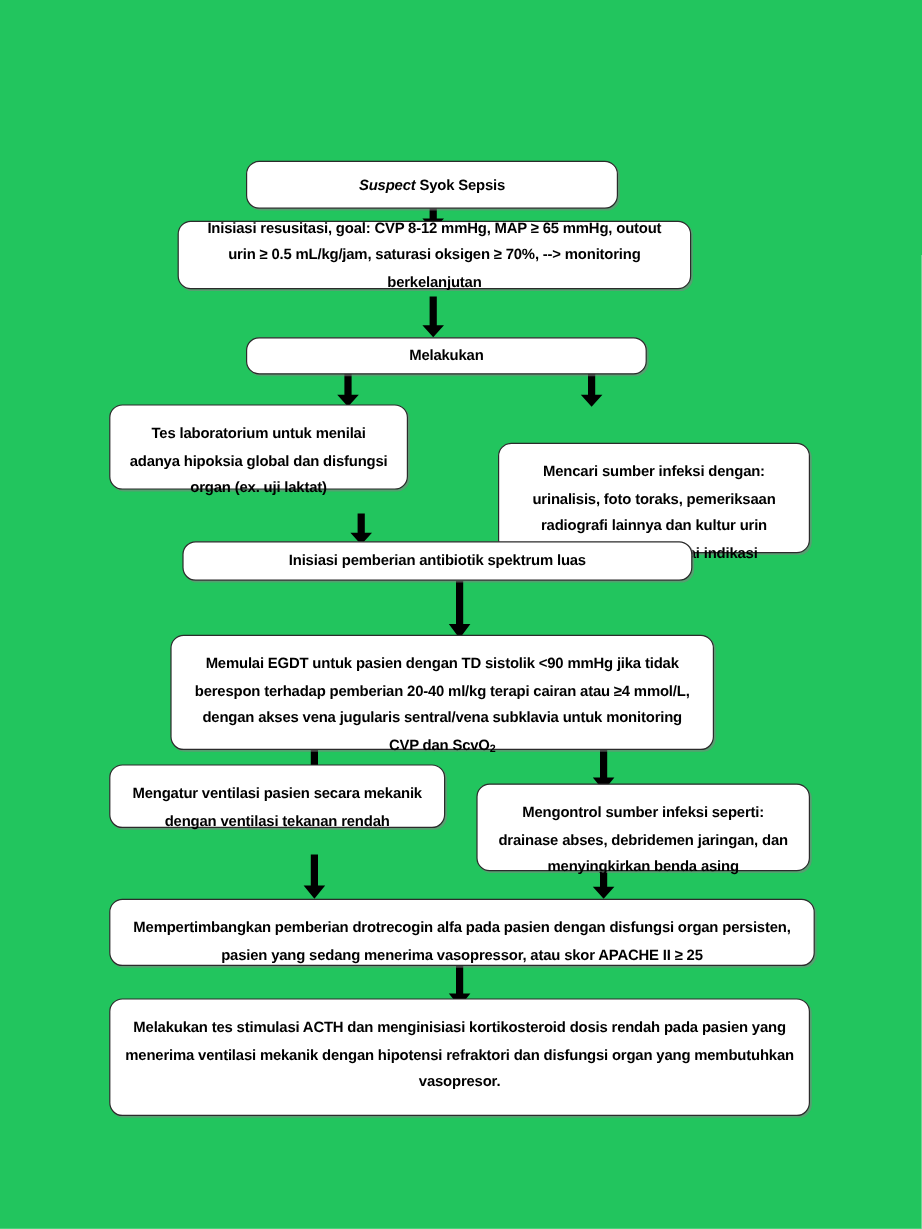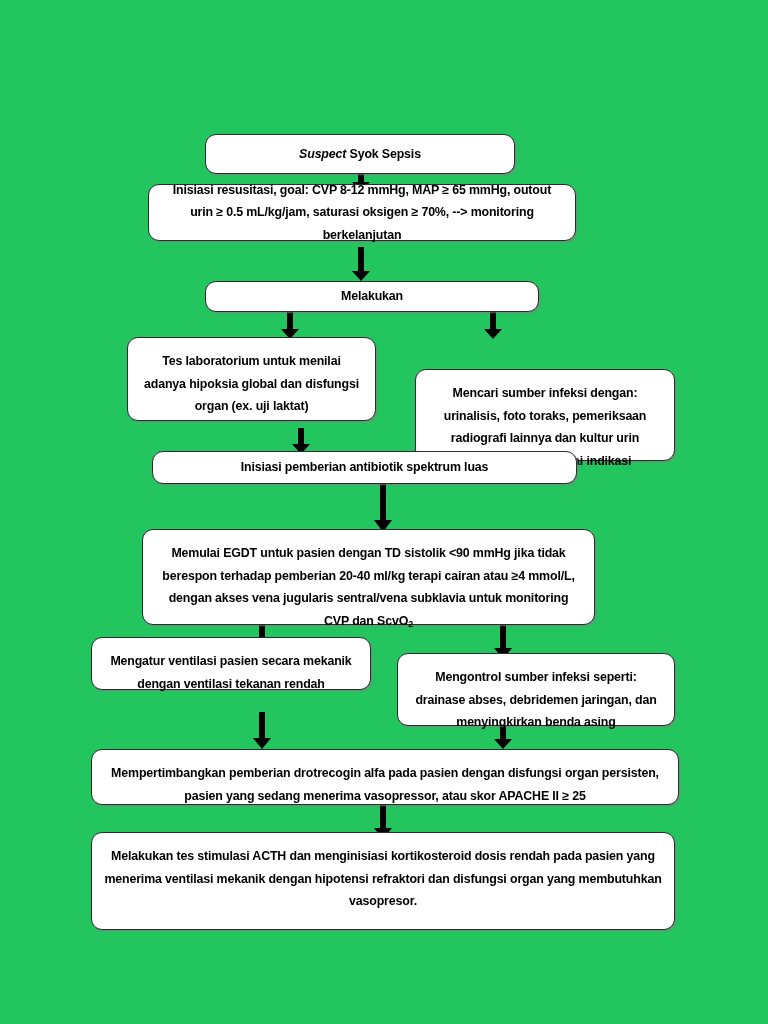--- a/index.html
+++ b/index.html
@@ -146,21 +146,21 @@
   </div>
 
   <div class="node" style="left:148px; top:184px; width:428px; height:57px;">
     <span class="node-text">Inisiasi resusitasi, goal: CVP 8-12 mmHg, MAP ≥ 65 mmHg, outout urin ≥ 0.5 mL/kg/jam, saturasi oksigen ≥ 70%, --&gt; monitoring berkelanjutan</span>
   </div>
 
   <div class="node" style="left:205px; top:281px; width:334px; height:31px;">
     <span class="node-text">Melakukan</span>
   </div>
 
-  <div class="node pad-top" style="left:91px; top:337px; width:249px; height:84px;margin-left:36px;">
+  <div class="node pad-top" style="left:91px; top:337px; width:249px; height:71px;">
     <span class="node-text">Tes laboratorium untuk menilai adanya hipoksia global dan disfungsi organ (ex. uji laktat)</span>
   </div>
 
   <div class="node pad-top" style="left:415px; top:337px; width:260px; height:92px;margin-top:32px;">
     <span class="node-text">Mencari sumber infeksi dengan: urinalisis, foto toraks, pemeriksaan radiografi lainnya dan kultur urin maupun darah sesuai indikasi</span>
   </div>
 
   <div class="node" style="left:152px; top:451px; width:425px; height:33px;">
     <span class="node-text">Inisiasi pemberian antibiotik spektrum luas</span>
   </div>

